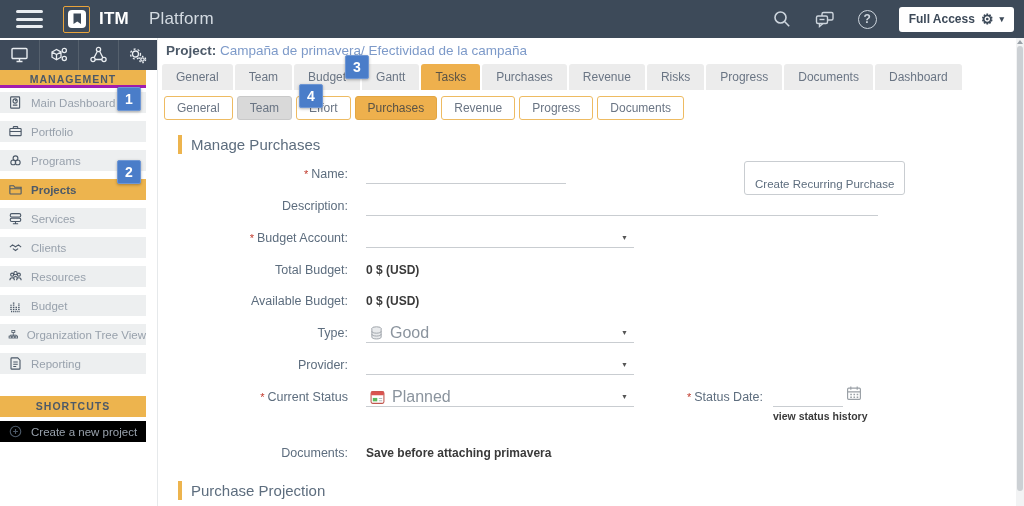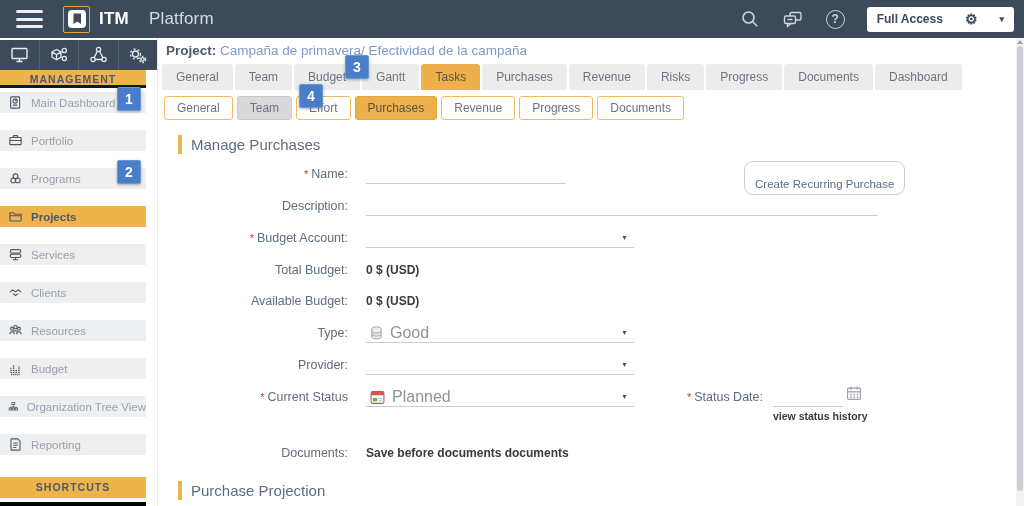--- a/index.html
+++ b/index.html
@@ -16,37 +16,37 @@
   .logo-box { width:27px; height:27px; border:1px solid #e8a33b; border-radius:2px; margin-left:20px;
               display:flex; align-items:center; justify-content:center; }
   .brand { margin-left:9px; font-size:17px; color:#fff; letter-spacing:.2px; }
   .brand .b { font-weight:bold; }
   .brand .l { font-weight:normal; color:#d4dbe2; margin-left:20px; }
   .topbar-right { margin-left:auto; display:flex; align-items:center; gap:22px; }
   .tb-icon { color:#cdd5dd; display:flex; align-items:center; justify-content:center; cursor:pointer; }
   .help-circle { width:19px; height:19px; border:1.6px solid #cdd5dd; border-radius:50%;
                  font-size:12px; font-weight:bold; color:#cdd5dd; display:flex; align-items:center; justify-content:center; }
   .full-access { background:#fff; border:none; border-radius:3px; height:25px; padding:0 10px;
-                 display:flex; align-items:center; gap:22px; font-size:12px; font-weight:600;
+                 display:flex; align-items:center; gap:6px; font-size:12px; font-weight:600;
                  color:#3d4a59; cursor:pointer; font-family:inherit;text-align:right; }
   .full-access .gear { font-size:14px; line-height:1; }
   .full-access .caret { font-size:9px; }
 
   
   .sidebar { position:absolute; top:38px; left:0; width:158px; height:468px; background:#fff;
              border-right:1px solid #e6e9eb; }
   .tabstrip { margin-top:2px; height:30px; display:flex; width:157px; }
   .ttab { flex:1; background:#3e4a5a; display:flex; align-items:center; justify-content:center;
           border-right:1px solid #55606d; color:#e9edf1; cursor:pointer; }
   .ttab:last-child { border-right:none; }
-  .mgmt-band { width:146px; height:18px; background:#edb44e; border-bottom:3px solid #0f172a;
+  .mgmt-band { width:146px; height:18px; background:#edb44e; border-bottom:3px solid #a21caf;
                font-size:10.5px; font-weight:bold; color:#4c5968; letter-spacing:1px;
                text-align:center; line-height:18px; }
   .menu { margin-top:4px; }
-  .srow { width:146px; height:21px; margin-bottom:17px; background:#edeff0; display:flex;
+  .srow { width:146px; height:21px; margin-bottom:8px; background:#edeff0; display:flex;
           align-items:center; padding-left:8px; gap:8px; cursor:pointer; color:#4c5968; }
   .srow .slabel { font-size:11.5px; color:#98a1ac; white-space:nowrap; }
   .srow.selected { background:#edb44e; }
   .srow.selected .slabel { color:#4c5968; font-weight:bold; }
   .shortcut-band { width:146px; height:21px; background:#edb44e; margin-top:22px;
                    font-size:10.5px; font-weight:bold; color:#4c5968; letter-spacing:1px;
                    text-align:center; line-height:21px; }
   .srow.shortcut { margin-top:4px; background:#000000; }
 
   
@@ -73,21 +73,21 @@
   .frow { position:absolute; left:16px; width:855px; height:22px; }
   .lab { position:absolute; left:0; top:2px; width:170px; text-align:right; font-size:12.5px; color:#5d6d7e; }
   .req { color:#c0392b; margin-right:3px; font-size:11px; }
   .uline { position:absolute; left:188px; top:0; height:19px; border-bottom:1px solid #c9cdd1; cursor:text; }
   .sel { position:absolute; left:188px; top:0; width:268px; height:19px; border-bottom:1px solid #c9cdd1;
          cursor:pointer; display:flex; align-items:center; gap:7px; padding-left:4px; }
   .sel .selval { font-size:16px; color:#8b949e; }
   .sel .caret-dd { position:absolute; right:6px; top:5px; font-size:7px; color:#555; }
   .val { position:absolute; left:188px; top:2px; font-size:12px; font-weight:bold; color:#3a3a3a; }
   .create-recurring { position:absolute; left:566px; top:-4px; height:23px; background:#fff;
-                      border:1px solid #c9cdd1; border-radius:9px; font-size:11.5px; color:#5d6d7e;
+                      border:1px solid #c9cdd1; border-radius:3px; font-size:11.5px; color:#5d6d7e;
                       padding:16px 10px; cursor:pointer; font-family:inherit; }
   .sd-label { position:absolute; left:503px; top:2px; width:82px; text-align:right; font-size:12.5px; color:#5d6d7e; }
   .sd-uline { position:absolute; left:595px; top:0; width:70px; height:19px; border-bottom:1px solid #c9cdd1; cursor:text; }
   .sd-cal { position:absolute; left:668px; top:-3px; cursor:pointer; }
   .sd-history { position:absolute; left:595px; top:22px; width:95px; font-size:10.5px; font-weight:bold;
                 color:#3a3a3a; cursor:pointer; }
 
   
   .badge { position:absolute; width:24px; height:24px; background:#4a7dc9; border:1px solid #6f97d4;
            border-radius:2px; color:#fff; font-size:14px; font-weight:bold; display:flex;
@@ -377,21 +377,21 @@
           <rect x="1.5" y="3" width="12" height="10.5" rx="1"></rect>
           <path d="M4.5 1.5v3M10.5 1.5v3M1.5 6.5h12"></path>
           <path d="M4 9h1.5M7 9h1.5M10 9h1.5M4 11.5h1.5M7 11.5h1.5M10 11.5h1.5" stroke-width="1.4"></path>
         </svg>
       </span>
       <span class="sd-history">view status history</span>
     </div>
 
     <div class="frow" style="top:406px;">
       <div class="lab">Documents:</div>
-      <div class="val">Save before documents documents</div>
+      <div class="val">Save before attaching primavera</div>
     </div>
 
     <div class="section-h" style="top:443px;">
       <span class="bar"></span>
       <span class="stext">Purchase Projection</span>
     </div>
   </main>
 
   <div class="badge badge1">1</div>
   <div class="badge badge2">2</div>

